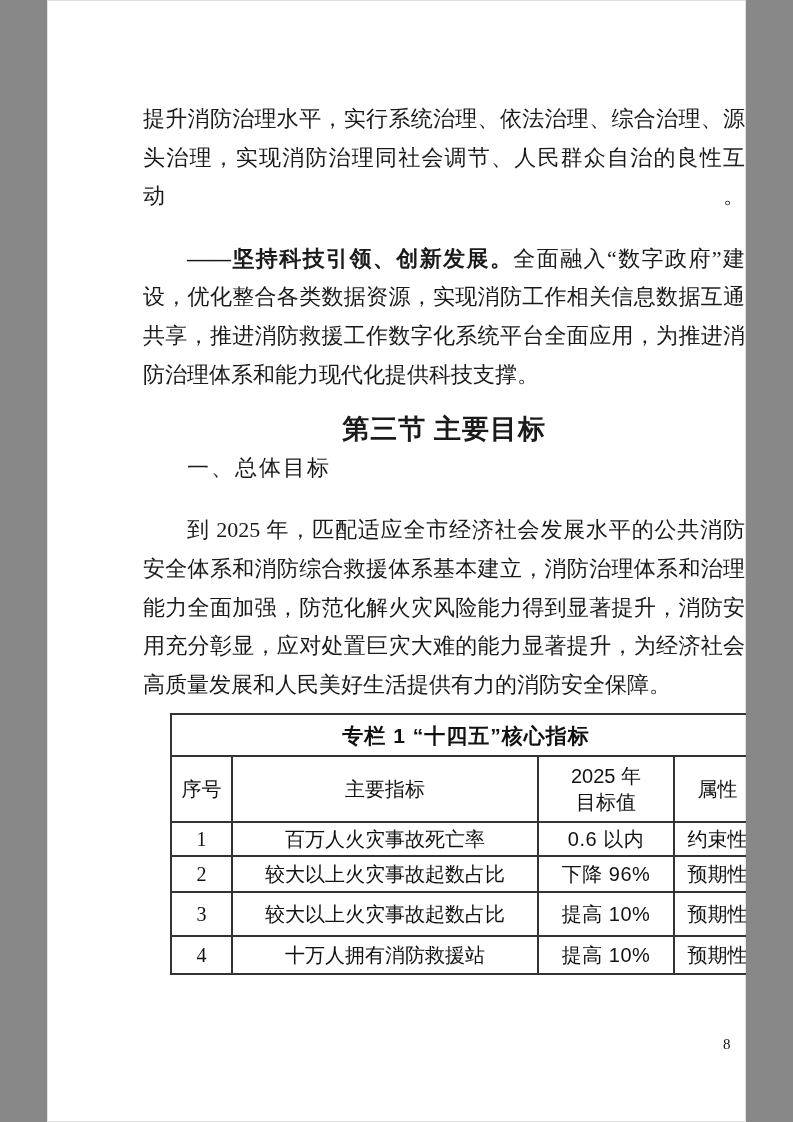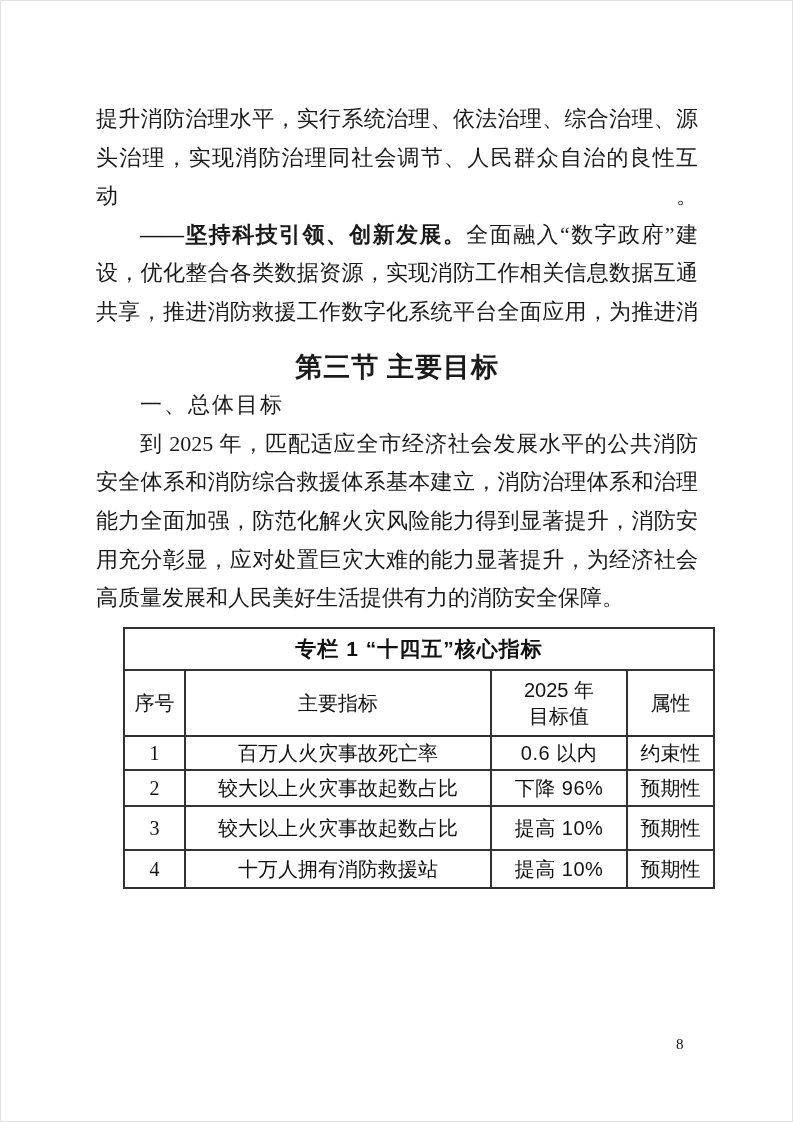--- a/index.html
+++ b/index.html
@@ -1,19 +1,19 @@
 <!DOCTYPE html>
 <html><head>
 <meta charset="utf-8">
 <style>
   * { margin: 0; padding: 0; box-sizing: border-box; }
   html, body { background: #888; }
   .page {
     position: relative;
-    width: 793px;
+    width: 699px;
     height: 1122px;
     margin: 0 auto;
     background: #ffffff;
     box-shadow: inset 0 0 0 1px #e2e2e2;
     color: #1a1a1a;
     overflow: hidden;
   }
   .content {
     position: absolute;
     left: 96px;
@@ -23,21 +23,21 @@
     font-size: 22px;
     line-height: 38.6px;
   }
   .line { white-space: nowrap; }
   .jline {
     white-space: normal;
     text-align: justify;
     text-align-last: justify;
     text-justify: inter-character;
   }
-  .indent2 { padding-left: 44px; }
+  .indent2 { padding-left: 44px; margin-top: 24px; }
   .bold { font-weight: bold; }
   .section-heading {
     text-align: center;
     text-align-last: center;
     font-weight: bold;
     margin-top: 16px;
     font-size: 27px;
     letter-spacing: 1px;
   }
   .sub-heading {
@@ -95,20 +95,21 @@
 
     <div>
       <div class="line jline">提升消防治理水平，实行系统治理、依法治理、综合治理、源</div>
       <div class="line jline">头治理，实现消防治理同社会调节、人民群众自治的良性互动。</div>
     </div>
 
     <div>
       <div class="line jline indent2"><span class="bold">——坚持科技引领、创新发展。</span><span>全面融入“数字政府”建</span></div>
       <div class="line jline">设，优化整合各类数据资源，实现消防工作相关信息数据互通</div>
       <div class="line jline">共享，推进消防救援工作数字化系统平台全面应用，为推进消</div>
+      <div class="line">防治理体系和能力现代化提供科技支撑。</div>
     </div>
 
     <div class="line section-heading">第三节 主要目标</div>
 
     <div class="line sub-heading">一、总体目标</div>
 
     <div>
       <div class="line jline indent2">到 2025 年，匹配适应全市经济社会发展水平的公共消防</div>
       <div class="line jline">安全体系和消防综合救援体系基本建立，消防治理体系和治理</div>
       <div class="line jline">能力全面加强，防范化解火灾风险能力得到显著提升，消防安</div>

